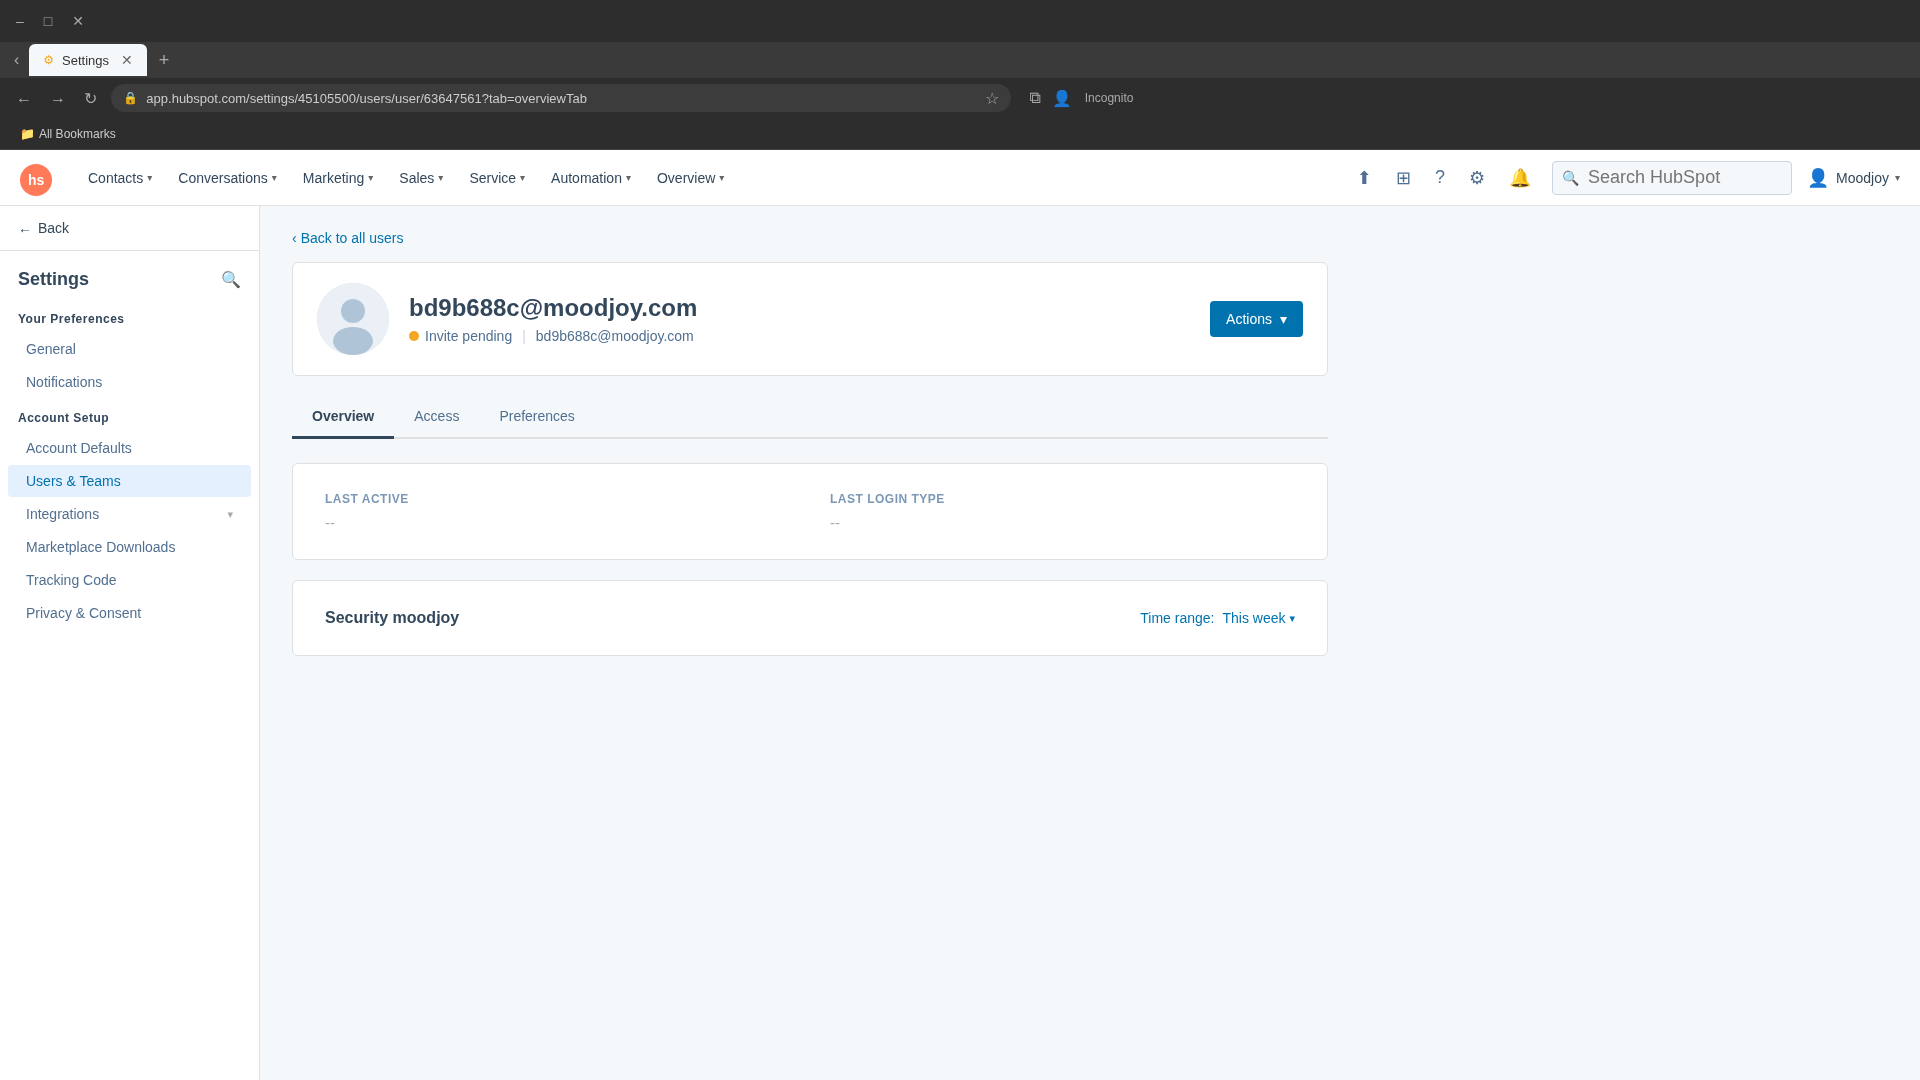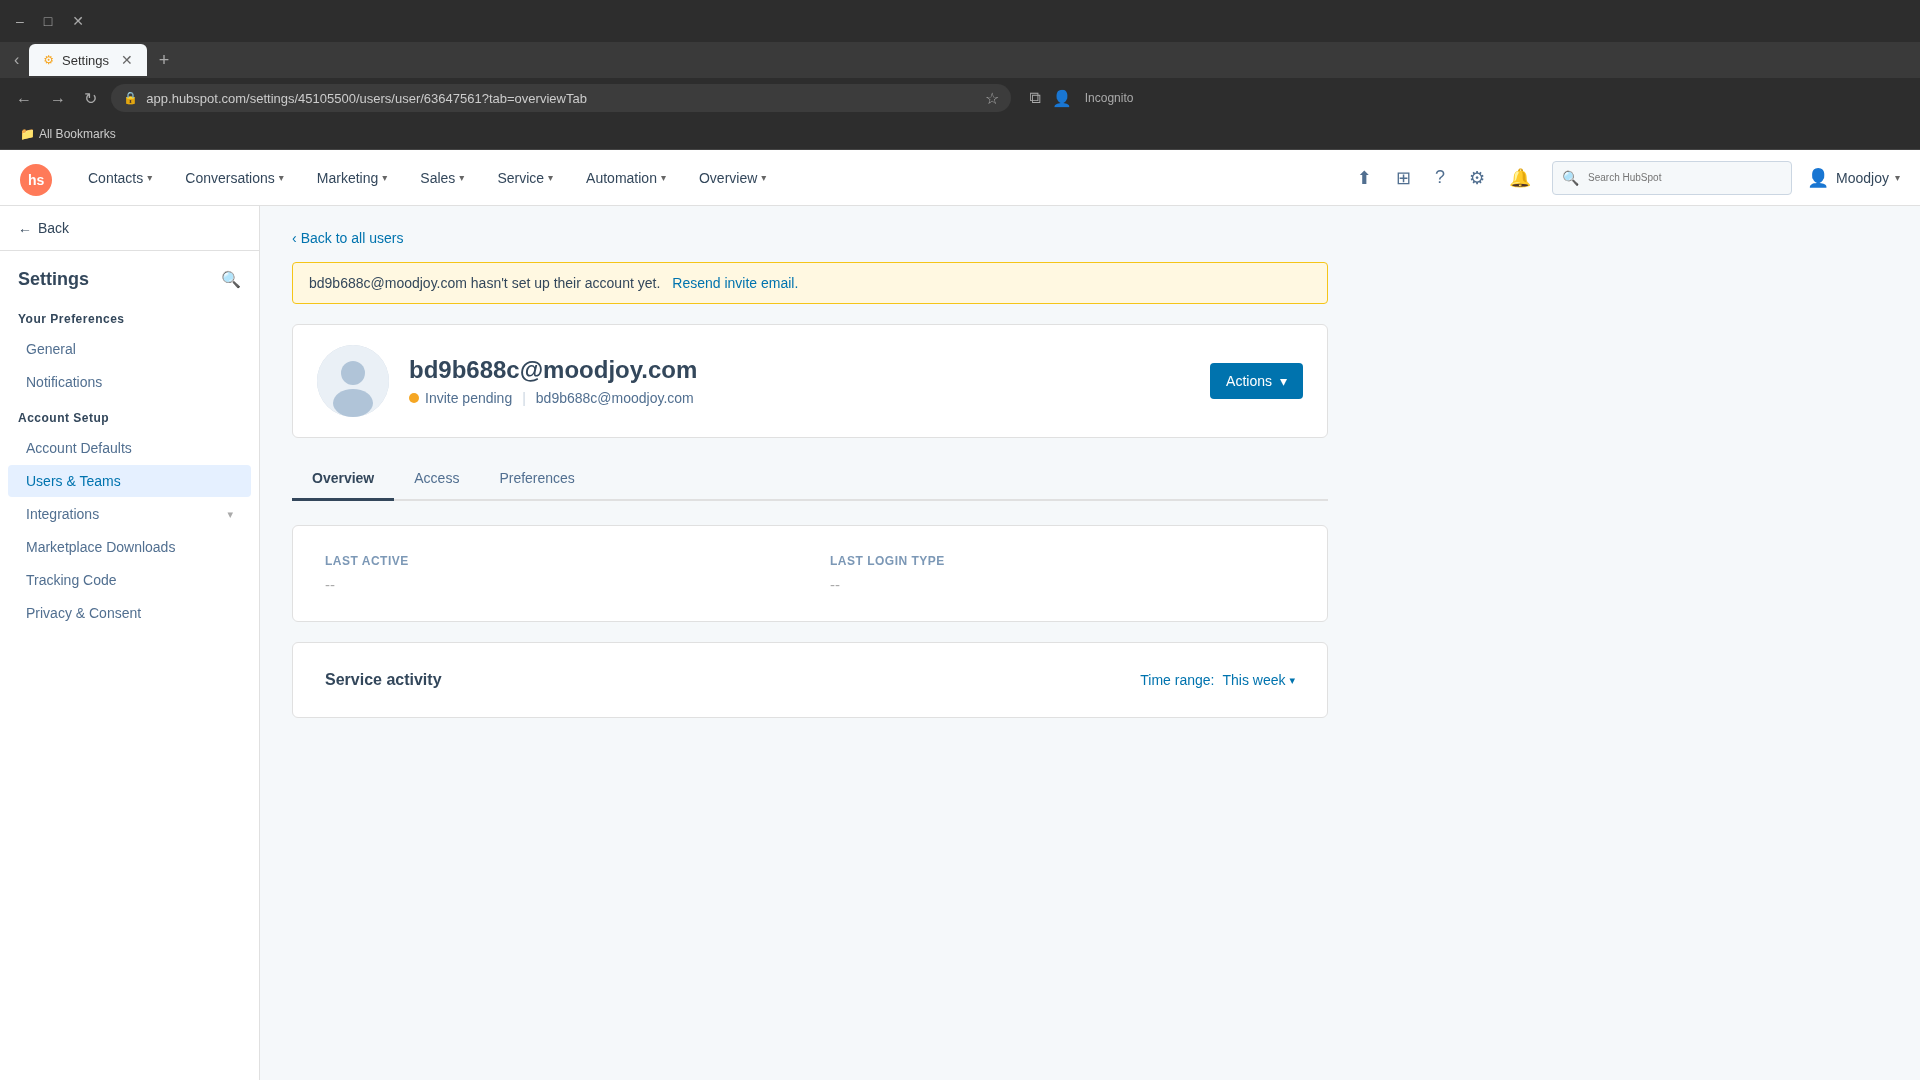--- a/index.html
+++ b/index.html
@@ -105,21 +105,21 @@
       background: #fff;
       height: 56px;
       display: flex;
       align-items: center;
       padding: 0 20px;
       border-bottom: 1px solid #e0e0e0;
       gap: 0;
     }
     .hs-logo { margin-right: 24px; margin-top: 8px; }
     .hs-logo svg { width: 32px; height: 32px; }
-    .nav-menu { display: flex; align-items: flex-start; gap: 9px; flex: 1; }
+    .nav-menu { display: flex; align-items: flex-start; gap: 2px; flex: 1; }
     .nav-item {
       padding: 8px 12px;
       cursor: pointer;
       color: #33475b;
       font-size: 14px;
       display: flex;
       align-items: center;
       gap: 4px;
       border-radius: 4px;
     }
@@ -130,21 +130,21 @@
       background: #f5f8fa;
       border: 1px solid #cbd6e2;
       border-radius: 4px;
       height: 34px;
       width: 240px;
       display: flex;
       align-items: center;
       padding: 0 10px;
       gap: 8px;
     }
-    .search-box input { border: none; background: transparent; outline: none; font-size: 10px; color: #ef4444; flex: 1; }
+    .search-box input { border: none; background: transparent; outline: none; font-size: 18px; color: #ef4444; flex: 1; }
     .search-icon { color: #7c98b6; font-size: 14px; }
     .user-menu { display: flex; align-items: center; gap: 6px; cursor: pointer; color: #33475b; font-size: 14px; font-weight: 500; }
     .user-chevron { font-size: 10px; color: #666; }
 
     
     .main-area { display: flex; flex: 1; overflow: hidden; }
 
     
     .sidebar {
       width: 260px;
@@ -436,24 +436,20 @@
     </aside>
 
     <div class="content-scroll-area">
       <div class="inner-content">
 
         <div class="back-link">
           <span>‹</span>
           <span>Back to all users</span>
         </div>
 
-        <div class="warning-banner">
-          <span>bd9b688c@moodjoy.com hasn't set up their account yet.</span>
-          <a class="warning-link">Resend invite email.</a>
-        </div>
 
         <div style="display: flex; align-items: center; gap: 20px; margin-bottom: 20px; background: #fff; border: 1px solid #e0e0e0; border-radius: 6px; padding: 20px 24px;">
           <div class="user-avatar">
             <svg viewBox="0 0 72 72" width="72" height="72" xmlns="http://www.w3.org/2000/svg">
               <circle cx="36" cy="36" r="36" fill="#eaf0f6"></circle>
               <circle cx="36" cy="28" r="12" fill="#b0c4d8"></circle>
               <ellipse cx="36" cy="58" rx="20" ry="14" fill="#b0c4d8"></ellipse>
             </svg>
           </div>
           <div class="user-info">
@@ -493,21 +489,21 @@
             </div>
             <div class="stat-group">
               <div class="stat-label">LAST LOGIN TYPE</div>
               <div class="stat-empty">--</div>
             </div>
           </div>
         </div>
 
         <div class="overview-card">
           <div style="display: flex; align-items: center; justify-content: space-between; margin-bottom: 0;">
-            <span class="section-title">Service activity</span>
+            <span class="section-title">Security moodjoy</span>
             <div class="time-range-link">
               <span>Time range:</span>
               <span style="color:#0073ae; margin-left:4px;">This week</span>
               <span style="color:#0073ae; font-size:11px;">▾</span>
             </div>
           </div>
         </div>
 
       </div>
     </div>

